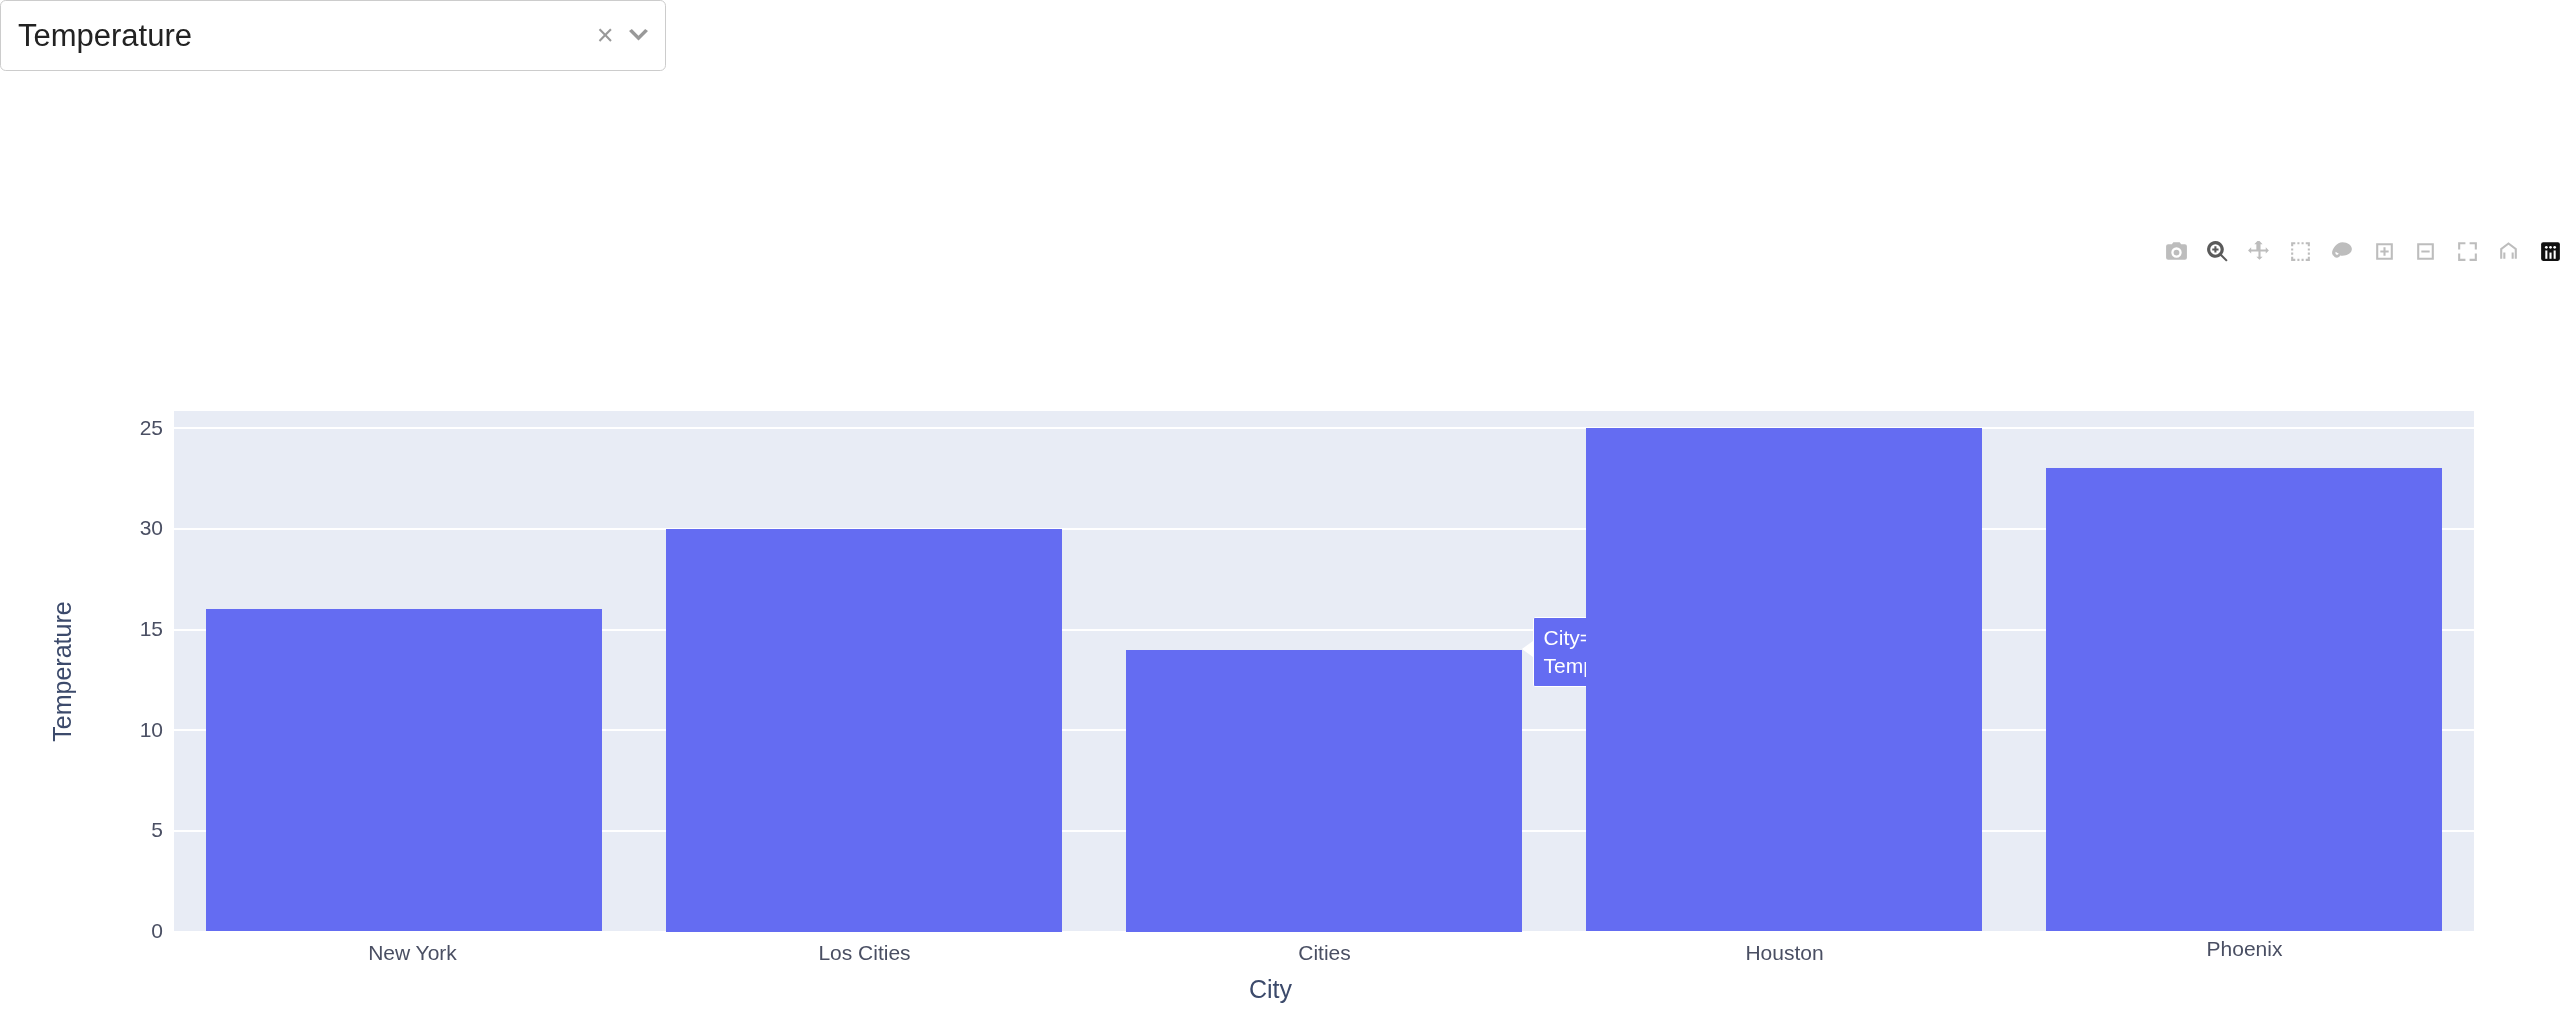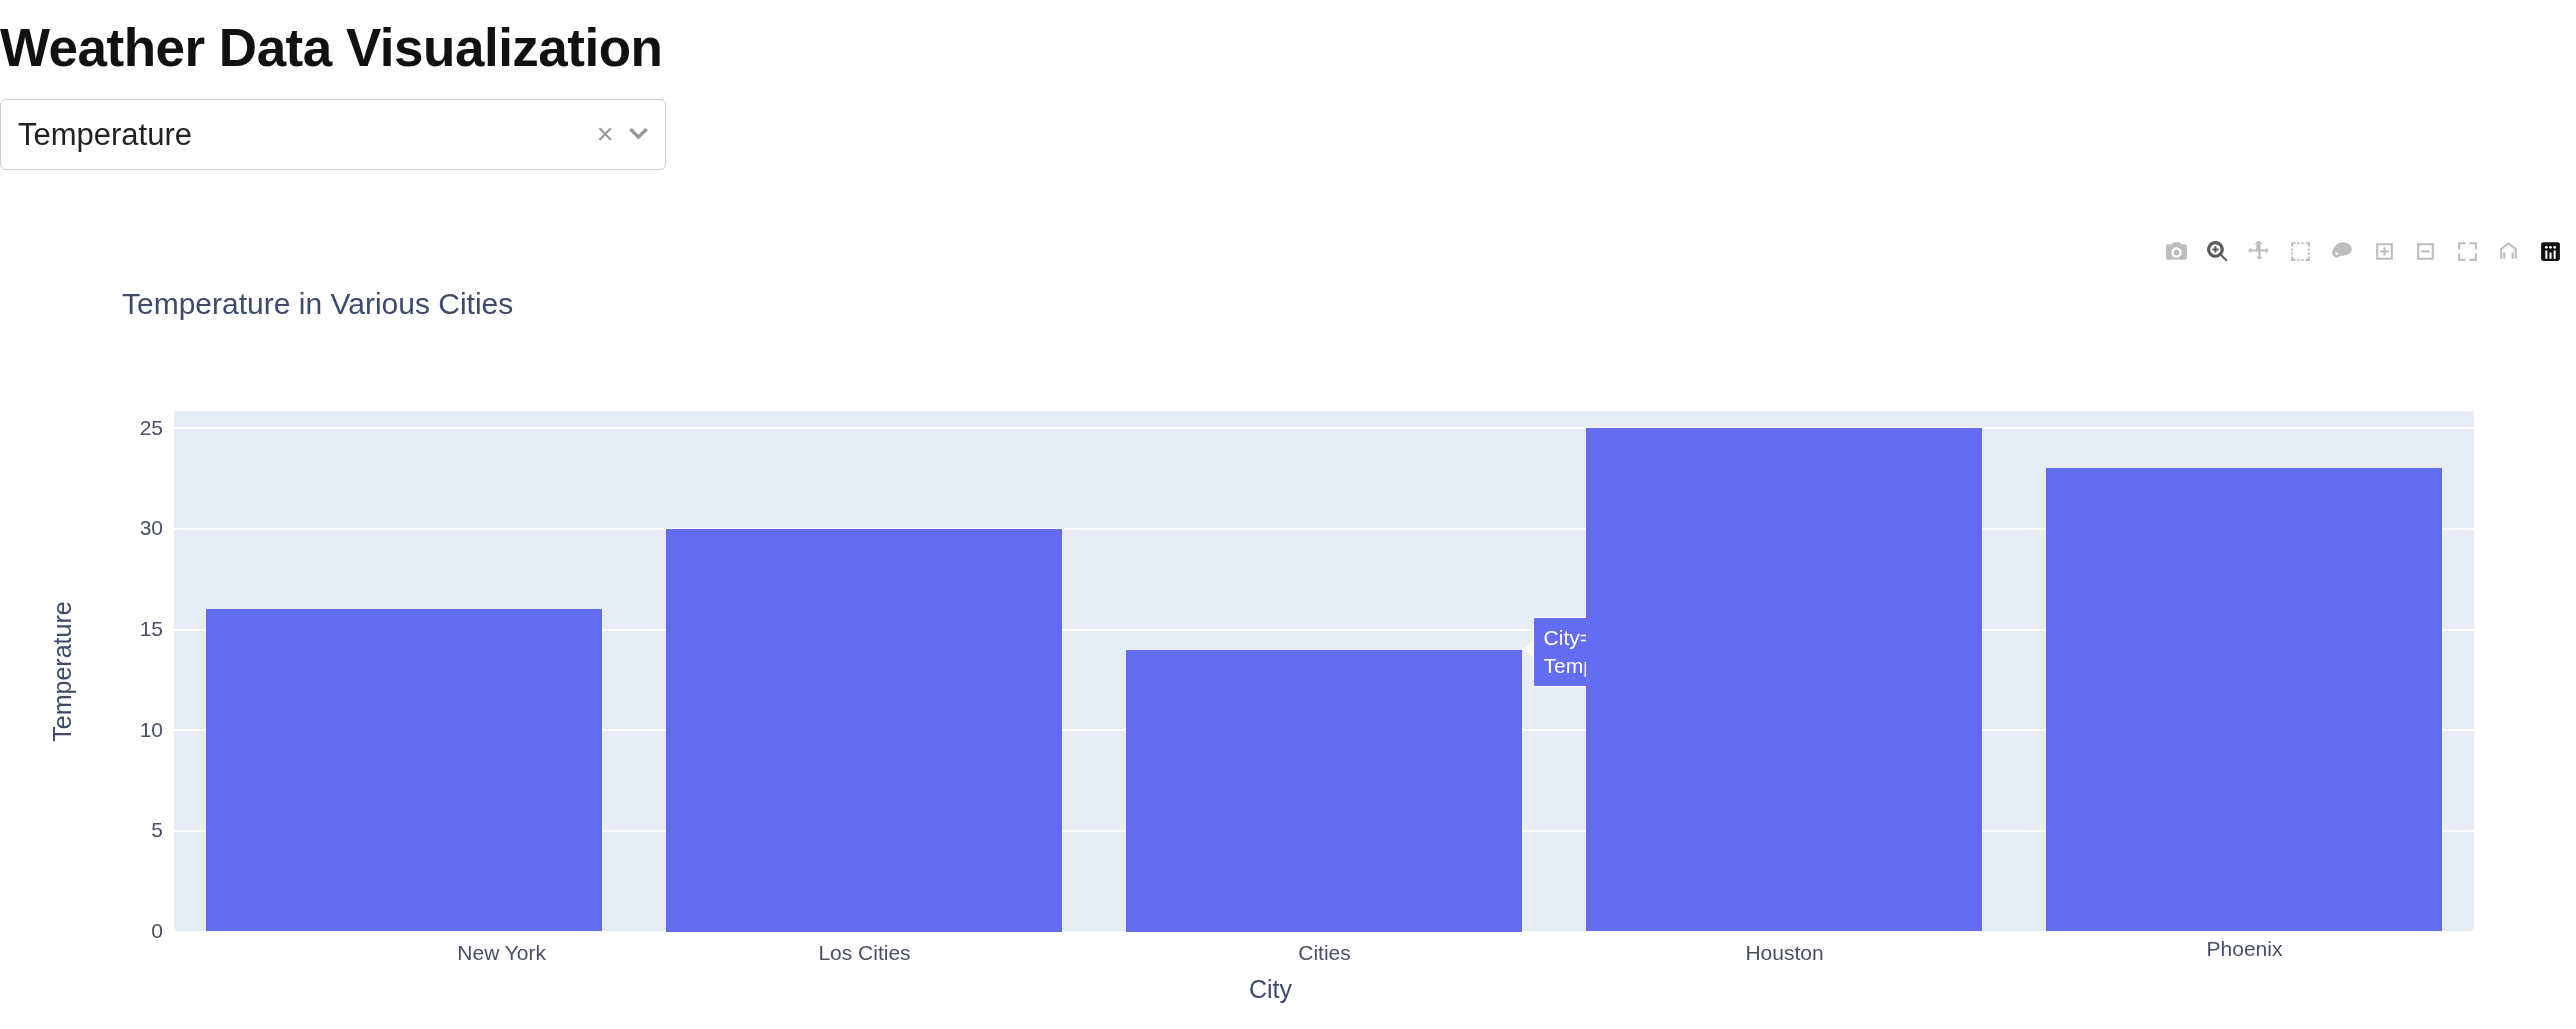--- a/index.html
+++ b/index.html
@@ -33,21 +33,20 @@
 
   .bar{position:absolute;background:#646cf2;cursor:pointer;}
 
   .tooltip{position:absolute;background:#646cf2;border:1.9px solid #fff;color:#fff;font-size:21px;padding:5.7px 9.6px;line-height:1.35;border-radius:1.9px;white-space:nowrap;}
   .tooltip-spike{position:absolute;width:0;height:0;border-top:8.6px solid transparent;border-bottom:8.6px solid transparent;border-right:11.5px solid #fff;}
 </style>
 </head>
 <body>
 <div class="page">
 
-<h1 class="page-title">Weather Data Visualization</h1>
 
 <div class="dropdown">
   <span class="dd-value">Temperature</span>
   <span class="dd-clear">×</span>
   <span class="dd-caret">
     <svg width="19" height="13.4" viewBox="0 0 20 14">
           <path d="M0 2 L10 12 L20 2 L17 0 L10 7 L3 0 Z"></path>
         </svg>
   </span>
 </div>
@@ -104,44 +103,41 @@
           <circle cx="8" cy="8" r="1.3" fill="#fff"></circle>
           <circle cx="12" cy="8" r="1.3" fill="#fff"></circle>
           <circle cx="16" cy="8" r="1.3" fill="#fff"></circle>
           <rect x="7" y="11" width="2" height="8" fill="#fff"></rect>
           <rect x="11" y="13" width="2" height="6" fill="#fff"></rect>
           <rect x="15" y="11" width="2" height="8" fill="#fff"></rect>
         </svg>
       </div>
 </div>
 
-<div class="chart-wrap">
-  <div class="chart-title">Temperature in Various Cities</div>
-</div>
 
 <div class="plot" id="plot">
   <div class="plot-bg"></div>
   <div class="ylabel">
         <span>Temperature</span>
       </div>
   <div class="xlabel" style="top:564px;">City</div>
 <div class="gridline" style="top: 520px;"></div>
       <div class="ytick" style="top: 508px;">0</div>
       <div class="gridline" style="top: 419px;"></div>
       <div class="ytick" style="top: 407px;">5</div>
       <div class="gridline" style="top: 318px;"></div>
       <div class="ytick" style="top: 307px;">10</div>
       <div class="gridline" style="top: 218px;"></div>
       <div class="ytick" style="top: 206px;">15</div>
       <div class="gridline" style="top: 117px;"></div>
       <div class="ytick" style="top: 105px;">30</div>
       <div class="gridline" style="top: 16px;"></div>
       <div class="ytick" style="top: 4.8px;">25</div>
       <div class="bar" style="left: 139px; width: 396px; top: 198px; height: 322px;"></div>
-      <div class="xtick" style="left: 192px; width: 287px; top: 530px; text-align: right;">New York</div>
+      <div class="xtick" style="left: 202px; width: 287px; top: 530px;">New York</div>
       <div class="bar" style="left: 599px; width: 396px; top: 118px; height: 403px;"></div>
       <div class="xtick" style="left: 654px; width: 287px; top: 530px;">Los Cities</div>
       <div class="bar" style="left: 1059px; width: 396px; top: 239px; height: 282px;"></div>
       <div class="xtick" style="left: 1114px; width: 287px; top: 530px;">Cities</div>
       <div class="tooltip-spike" style="left: 1455px; top: 230px;"></div>
       <div class="tooltip" style="left: 1466px; top: 206px;">
         <div>City=Chicago</div>
         <div>Temperature=14</div>
       </div>
       <div class="bar" style="left: 1519px; width: 396px; top: 17px; height: 503px;"></div>

